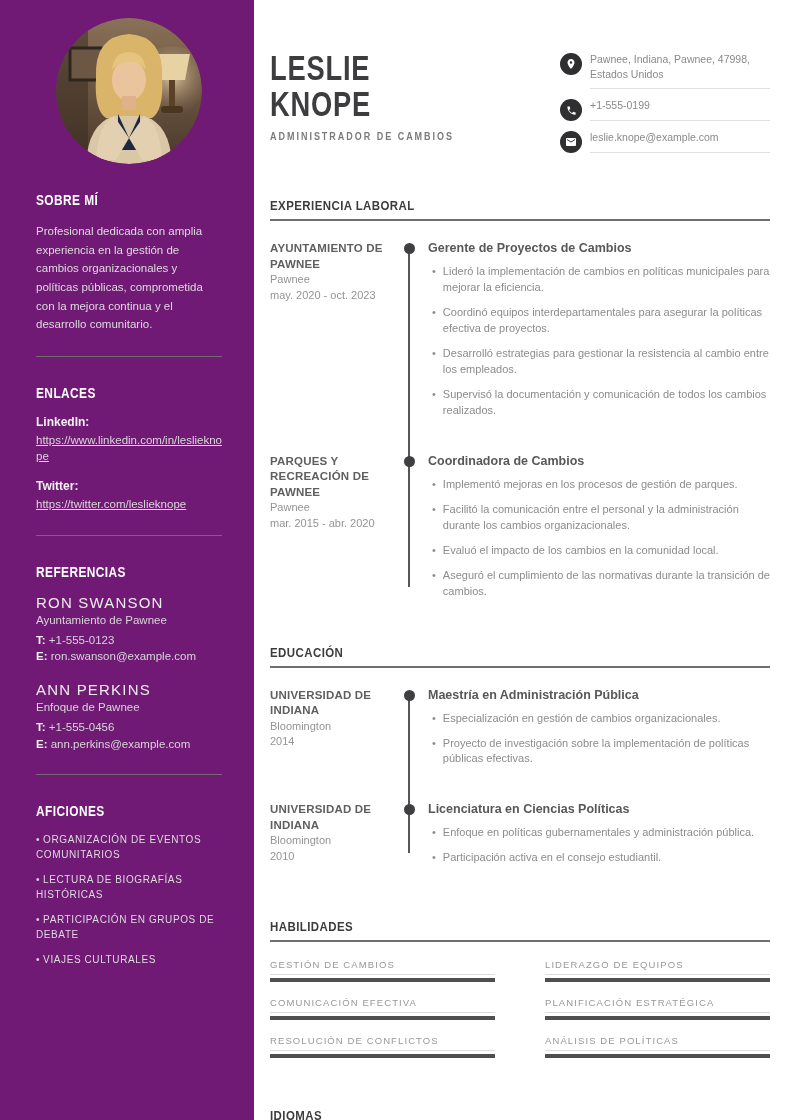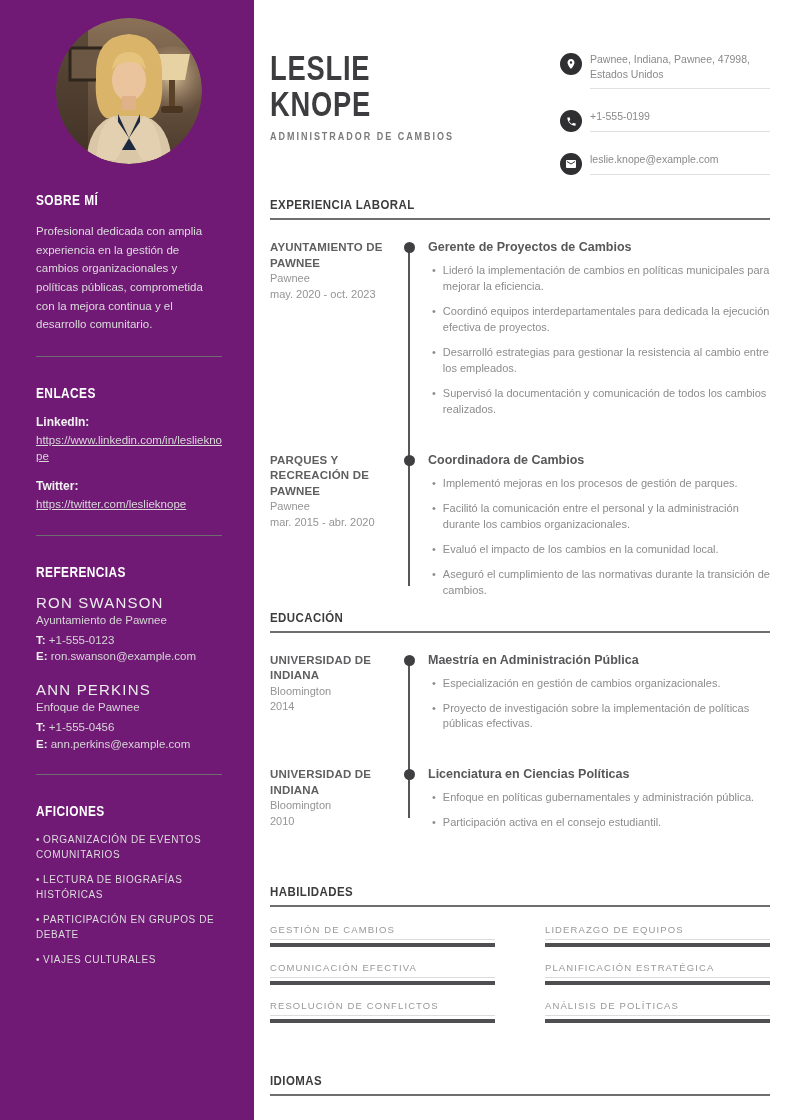--- a/index.html
+++ b/index.html
@@ -26,25 +26,25 @@
 
   
   .main { flex:1; padding:50px 24px 0 16px; }
   .head-row { display:flex; align-items:flex-start; }
   .name-block { flex:1; }
   .name-line { display:block; font-size:35px; font-weight:bold; color:#3d3d40; line-height:1.03; }
   .name-line span { display:inline-block; transform:scaleX(.78); transform-origin:left center; letter-spacing:1px; }
   .job-title { margin-top:9px; font-size:10px; font-weight:bold; color:#7b7b7b; }
   .job-title span { display:inline-block; transform:scaleX(.9); transform-origin:left center; letter-spacing:2.2px; white-space:nowrap; }
   .contact { width:210px; margin-top:2px; }
-  .c-row { display:flex; align-items:flex-start; margin-bottom:20px; }
+  .c-row { display:flex; align-items:flex-start; margin-bottom:9px; }
   .c-icon { width:22px; height:22px; min-width:22px; border-radius:50%; background:#2f2f31; display:flex; align-items:center; justify-content:center; margin-right:8px; margin-top:1px; }
   .c-text { flex:1; font-size:10.5px; color:#8a8a8a; line-height:1.45; border-bottom:1px solid #e1e1e1; padding-bottom:6px; }
 
-  .sec { }
+  .sec { margin-top:34px; }
   .sec-head { border-bottom:2px solid #6f6f6f; padding-bottom:5px; }
   .sec-head span { display:inline-block; font-size:13.5px; font-weight:bold; color:#3c3c3e; transform:scaleX(.85); transform-origin:left center; letter-spacing:.5px; white-space:nowrap; }
 
   .timeline { position:relative; margin-top:20px; }
   .timeline::before { content:""; position:absolute; left:138px; top:9px; bottom:22px; width:2px; background:#55555a; }
   .titem { display:flex; margin-bottom:26px; }
   .titem:last-child { margin-bottom:0; }
   .t-left { width:126px; min-width:126px; padding-right:8px; }
   .t-org { font-size:11.5px; font-weight:bold; color:#5f5f61; line-height:1.35; letter-spacing:.2px; }
   .t-meta { font-size:11px; color:#949494; line-height:1.4; }
@@ -209,21 +209,21 @@
               <div class="t-title">Gerente de Proyectos de Cambios</div>
               <ul class="t-bullets">
 
                   <li>
                   <span class="bm">•</span>
                   <span>Lideró la implementación de cambios en políticas municipales para mejorar la eficiencia.</span>
                 </li>
 
                   <li>
                   <span class="bm">•</span>
-                  <span>Coordinó equipos interdepartamentales para dedicada la ejecución efectiva de proyectos.</span>
+                  <span>Coordinó equipos interdepartamentales para asegurar la políticas efectiva de proyectos.</span>
                 </li>
 
                   <li>
                   <span class="bm">•</span>
                   <span>Desarrolló estrategias para gestionar la resistencia al cambio entre los empleados.</span>
                 </li>
 
                   <li>
                   <span class="bm">•</span>
                   <span>Supervisó la documentación y comunicación de todos los cambios realizados.</span>

